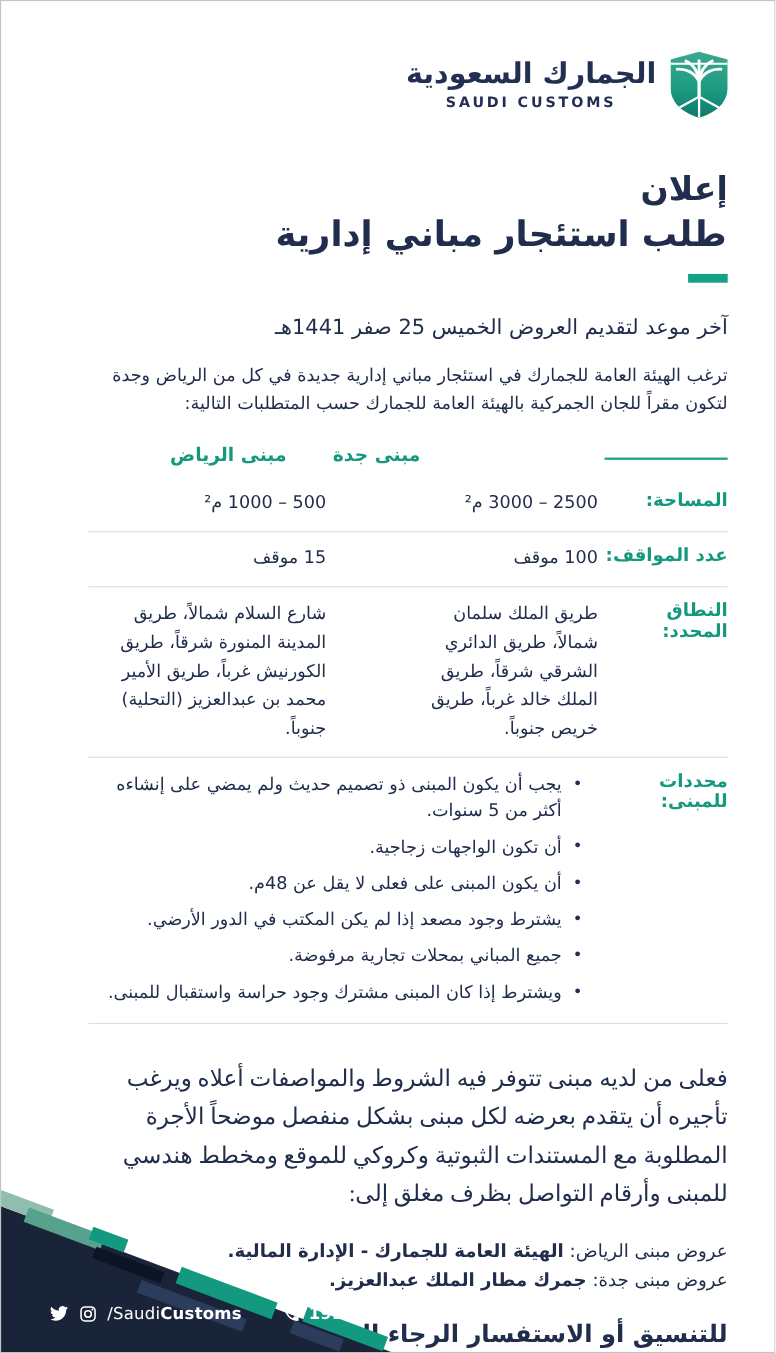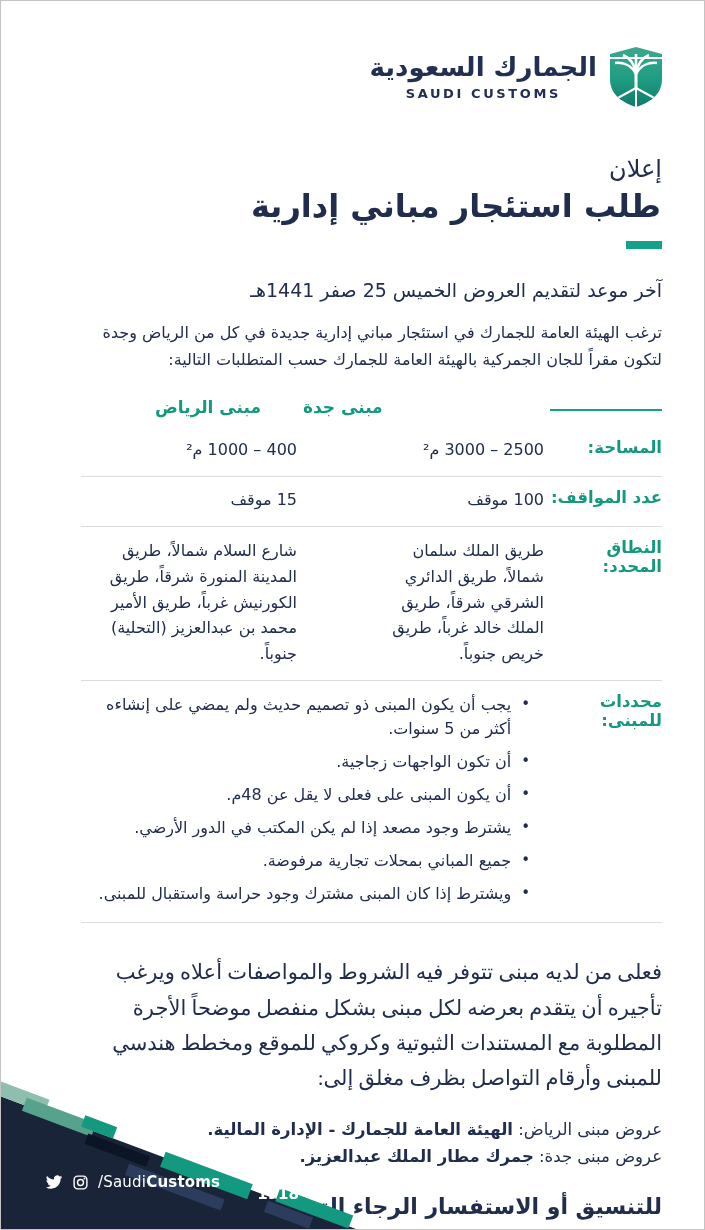--- a/index.html
+++ b/index.html
@@ -18,21 +18,21 @@
 
   
   .logo-row{display:flex;align-items:center;justify-content:flex-start;gap:13px;padding-top:46px;}
   .logo-shield{flex:0 0 auto;}
   .logo-text{display:flex;flex-direction:column;align-items:center;}
   .logo-ar{font-size:26px;font-weight:bold;color:#222f52;line-height:1.15;}
   .logo-en{font-size:13px;letter-spacing:2.6px;color:#222f52;margin-top:3px;font-weight:bold;}
 
   
   .title-block{margin-top:48px;}
-  .title-kicker{font-size:24px;font-weight:400;line-height:1.2;}
+  .title-kicker{font-size:30px;font-weight:700;line-height:1.2;}
   .title-main{font-size:32px;font-weight:bold;margin:2px 1px 0 0;line-height:1.3;}
   .title-underline{width:36px;height:8px;background:#14a187;margin-top:14px;}
 
   
   .deadline{margin-top:30px;font-size:19px;font-weight:normal;}
   .intro{margin-top:18px;font-size:16px;line-height:1.65;}
 
   
   .req-table{margin-top:16px;font-size:16px;}
   .t-row{display:grid;grid-template-columns:118px 247px 1fr;align-items:start;}
@@ -66,21 +66,21 @@
   
   .footer-wrap{position:absolute;left:0;bottom:0;width:608px;height:178px;}
   .footer-art{display:block;width:703px;height:178px;}
   .social-row{
     position:absolute;left:44px;bottom:26px;
     direction:ltr;display:flex;align-items:center;gap:9px;
     color:#ffffff;font-size:15px;
   }
   .social-row .handle{letter-spacing:0.2px;}
   .social-row .bold{font-weight:bold;}
-  .phone-group{display:flex;align-items:center;gap:7px;margin-left:28px;flex-direction:column;}
+  .phone-group{display:flex;align-items:center;gap:7px;margin-left:28px;}
   .phone-num{font-weight:bold;}
   .icon{display:inline-flex;align-items:center;}
 </style>
 </head>
 <body>
 
 <div class="page">
   <div class="content">
 
     <header class="logo-row">
@@ -133,21 +133,21 @@
         <div>
             <div class="head-line"></div>
           </div>
         <div class="hdr hdr-jeddah">مبنى جدة</div>
         <div class="hdr hdr-riyadh">مبنى الرياض</div>
       </div>
 
       <div class="t-row no-top">
         <div class="row-label">المساحة:</div>
         <div class="cell cell-riyadh">2500 – 3000 م²</div>
-        <div class="cell cell-jeddah">400 – 1000 م²</div>
+        <div class="cell cell-jeddah">500 – 1000 م²</div>
       </div>
 
       <div class="t-row">
         <div class="row-label">عدد المواقف:</div>
         <div class="cell cell-riyadh">100 موقف</div>
         <div class="cell cell-jeddah">15 موقف</div>
       </div>
 
       <div class="t-row">
         <div class="row-label">النطاق المحدد:</div>

